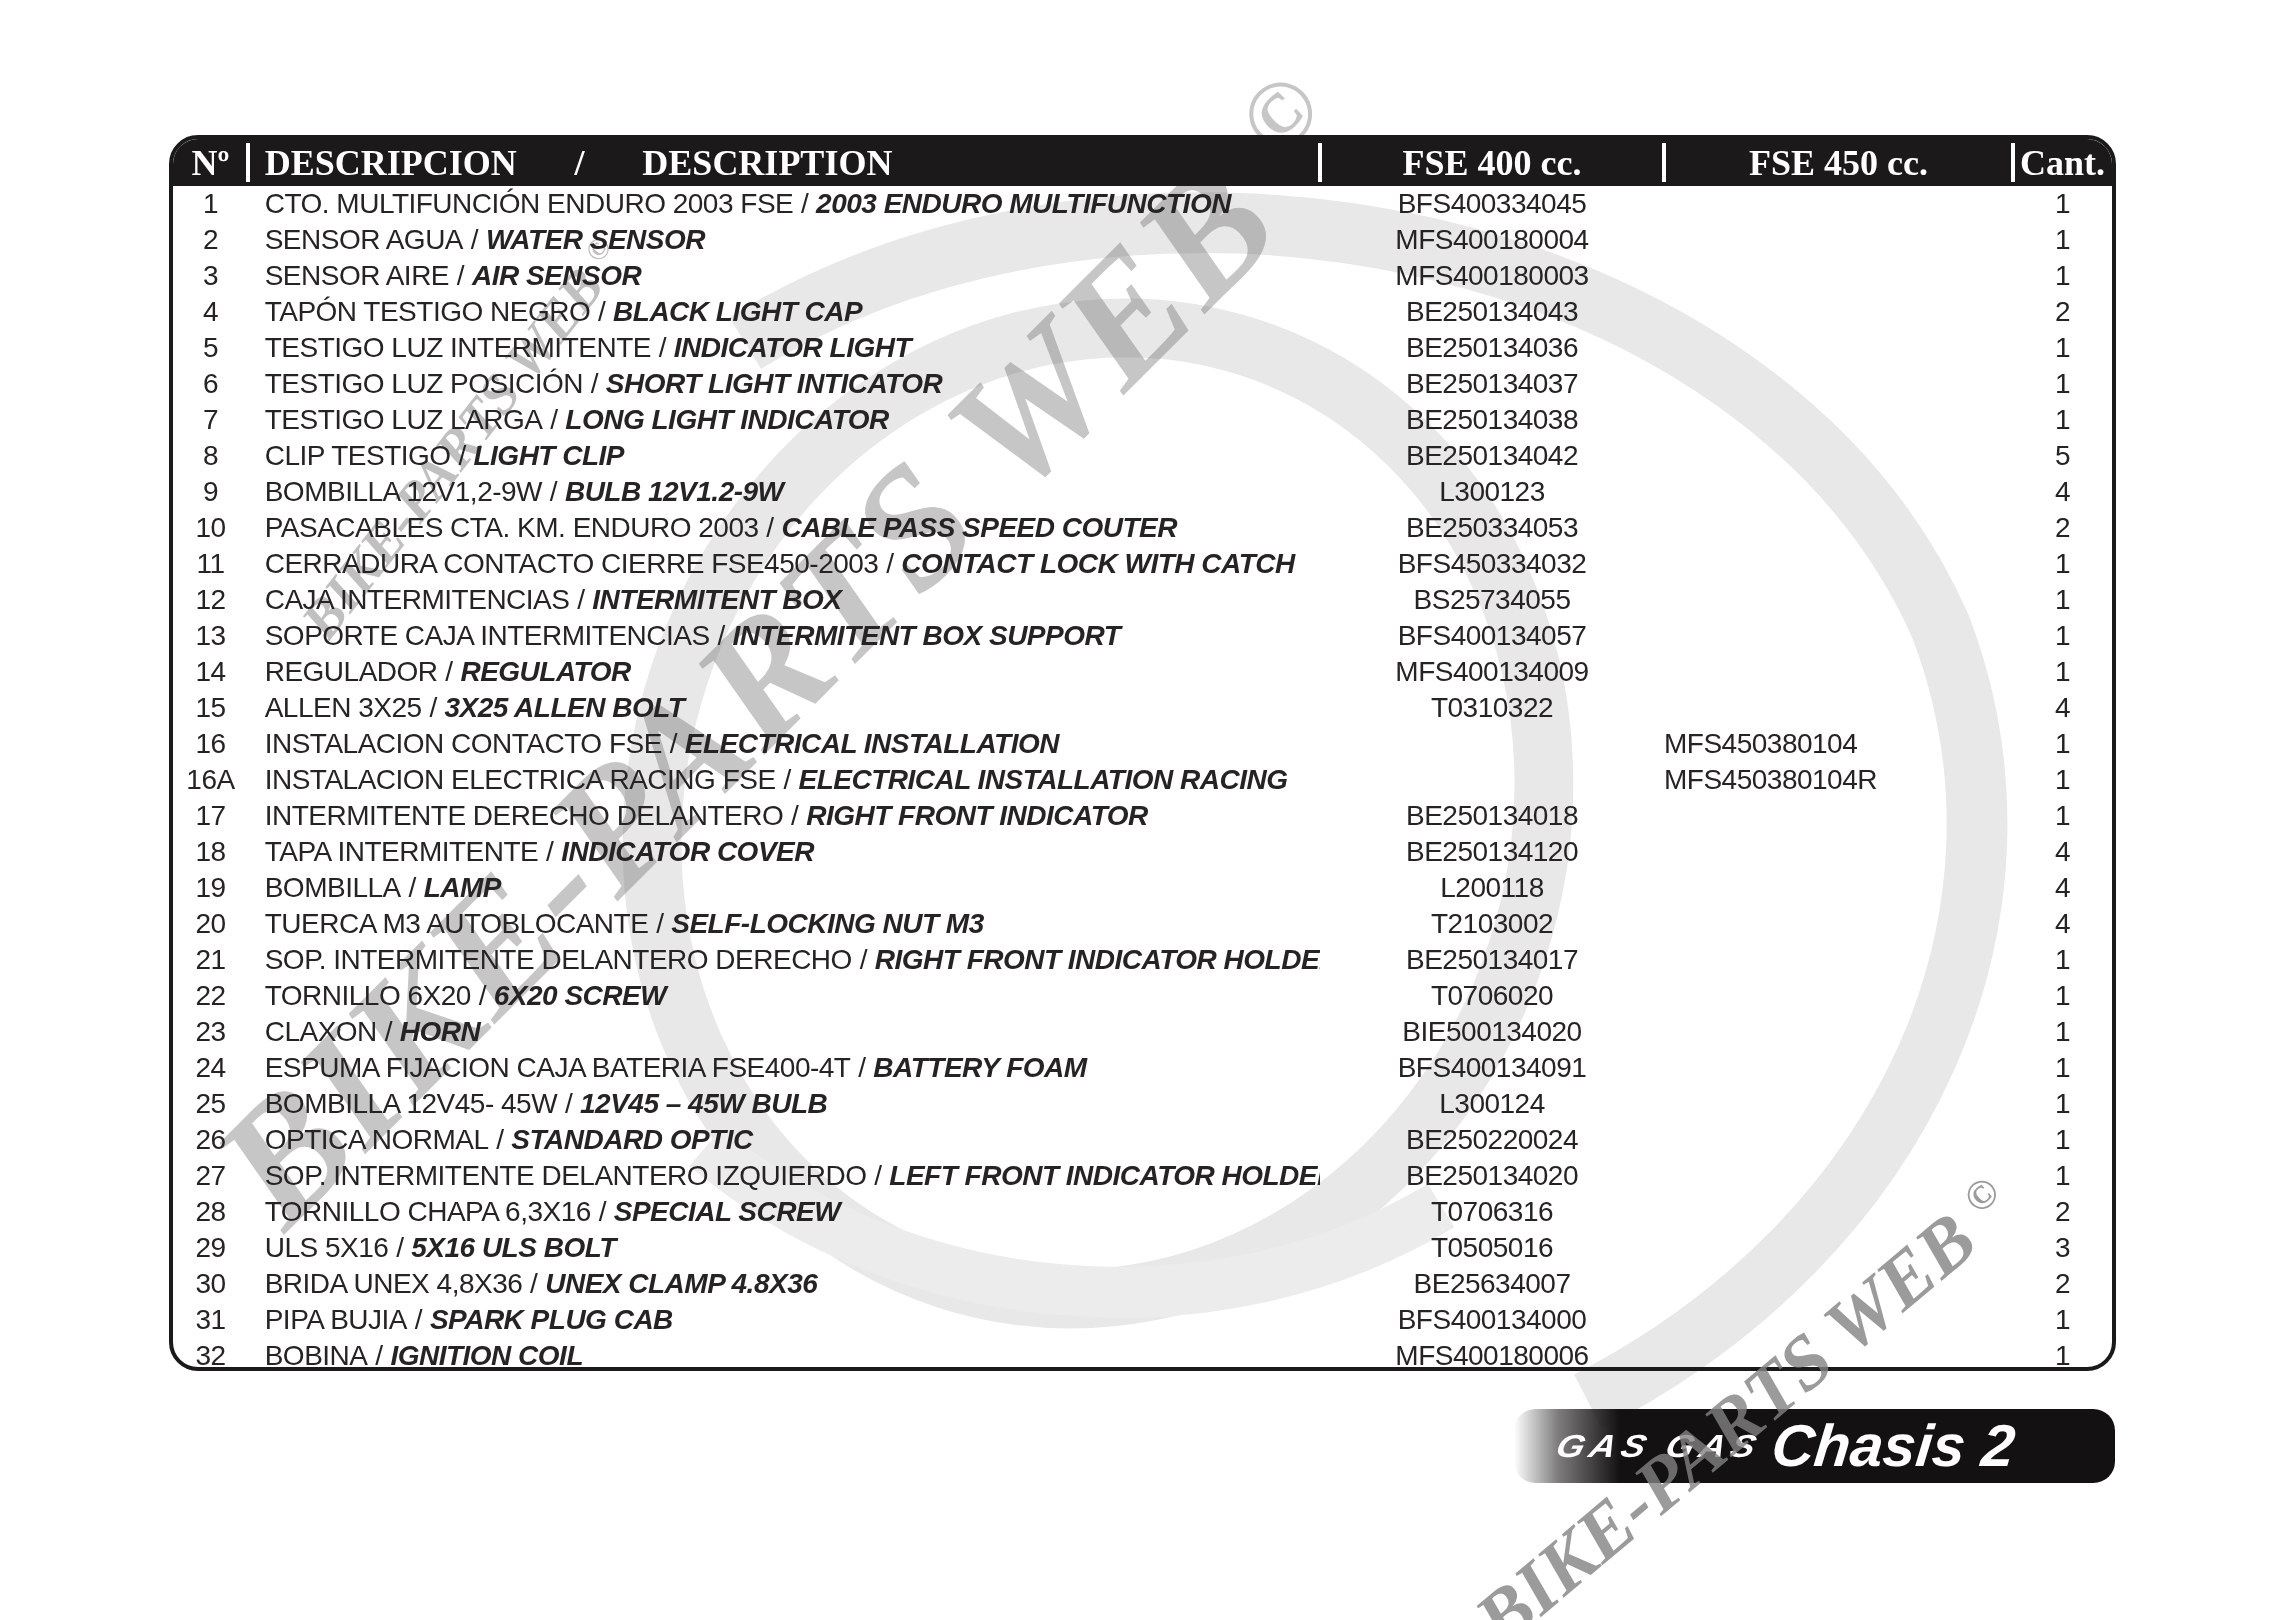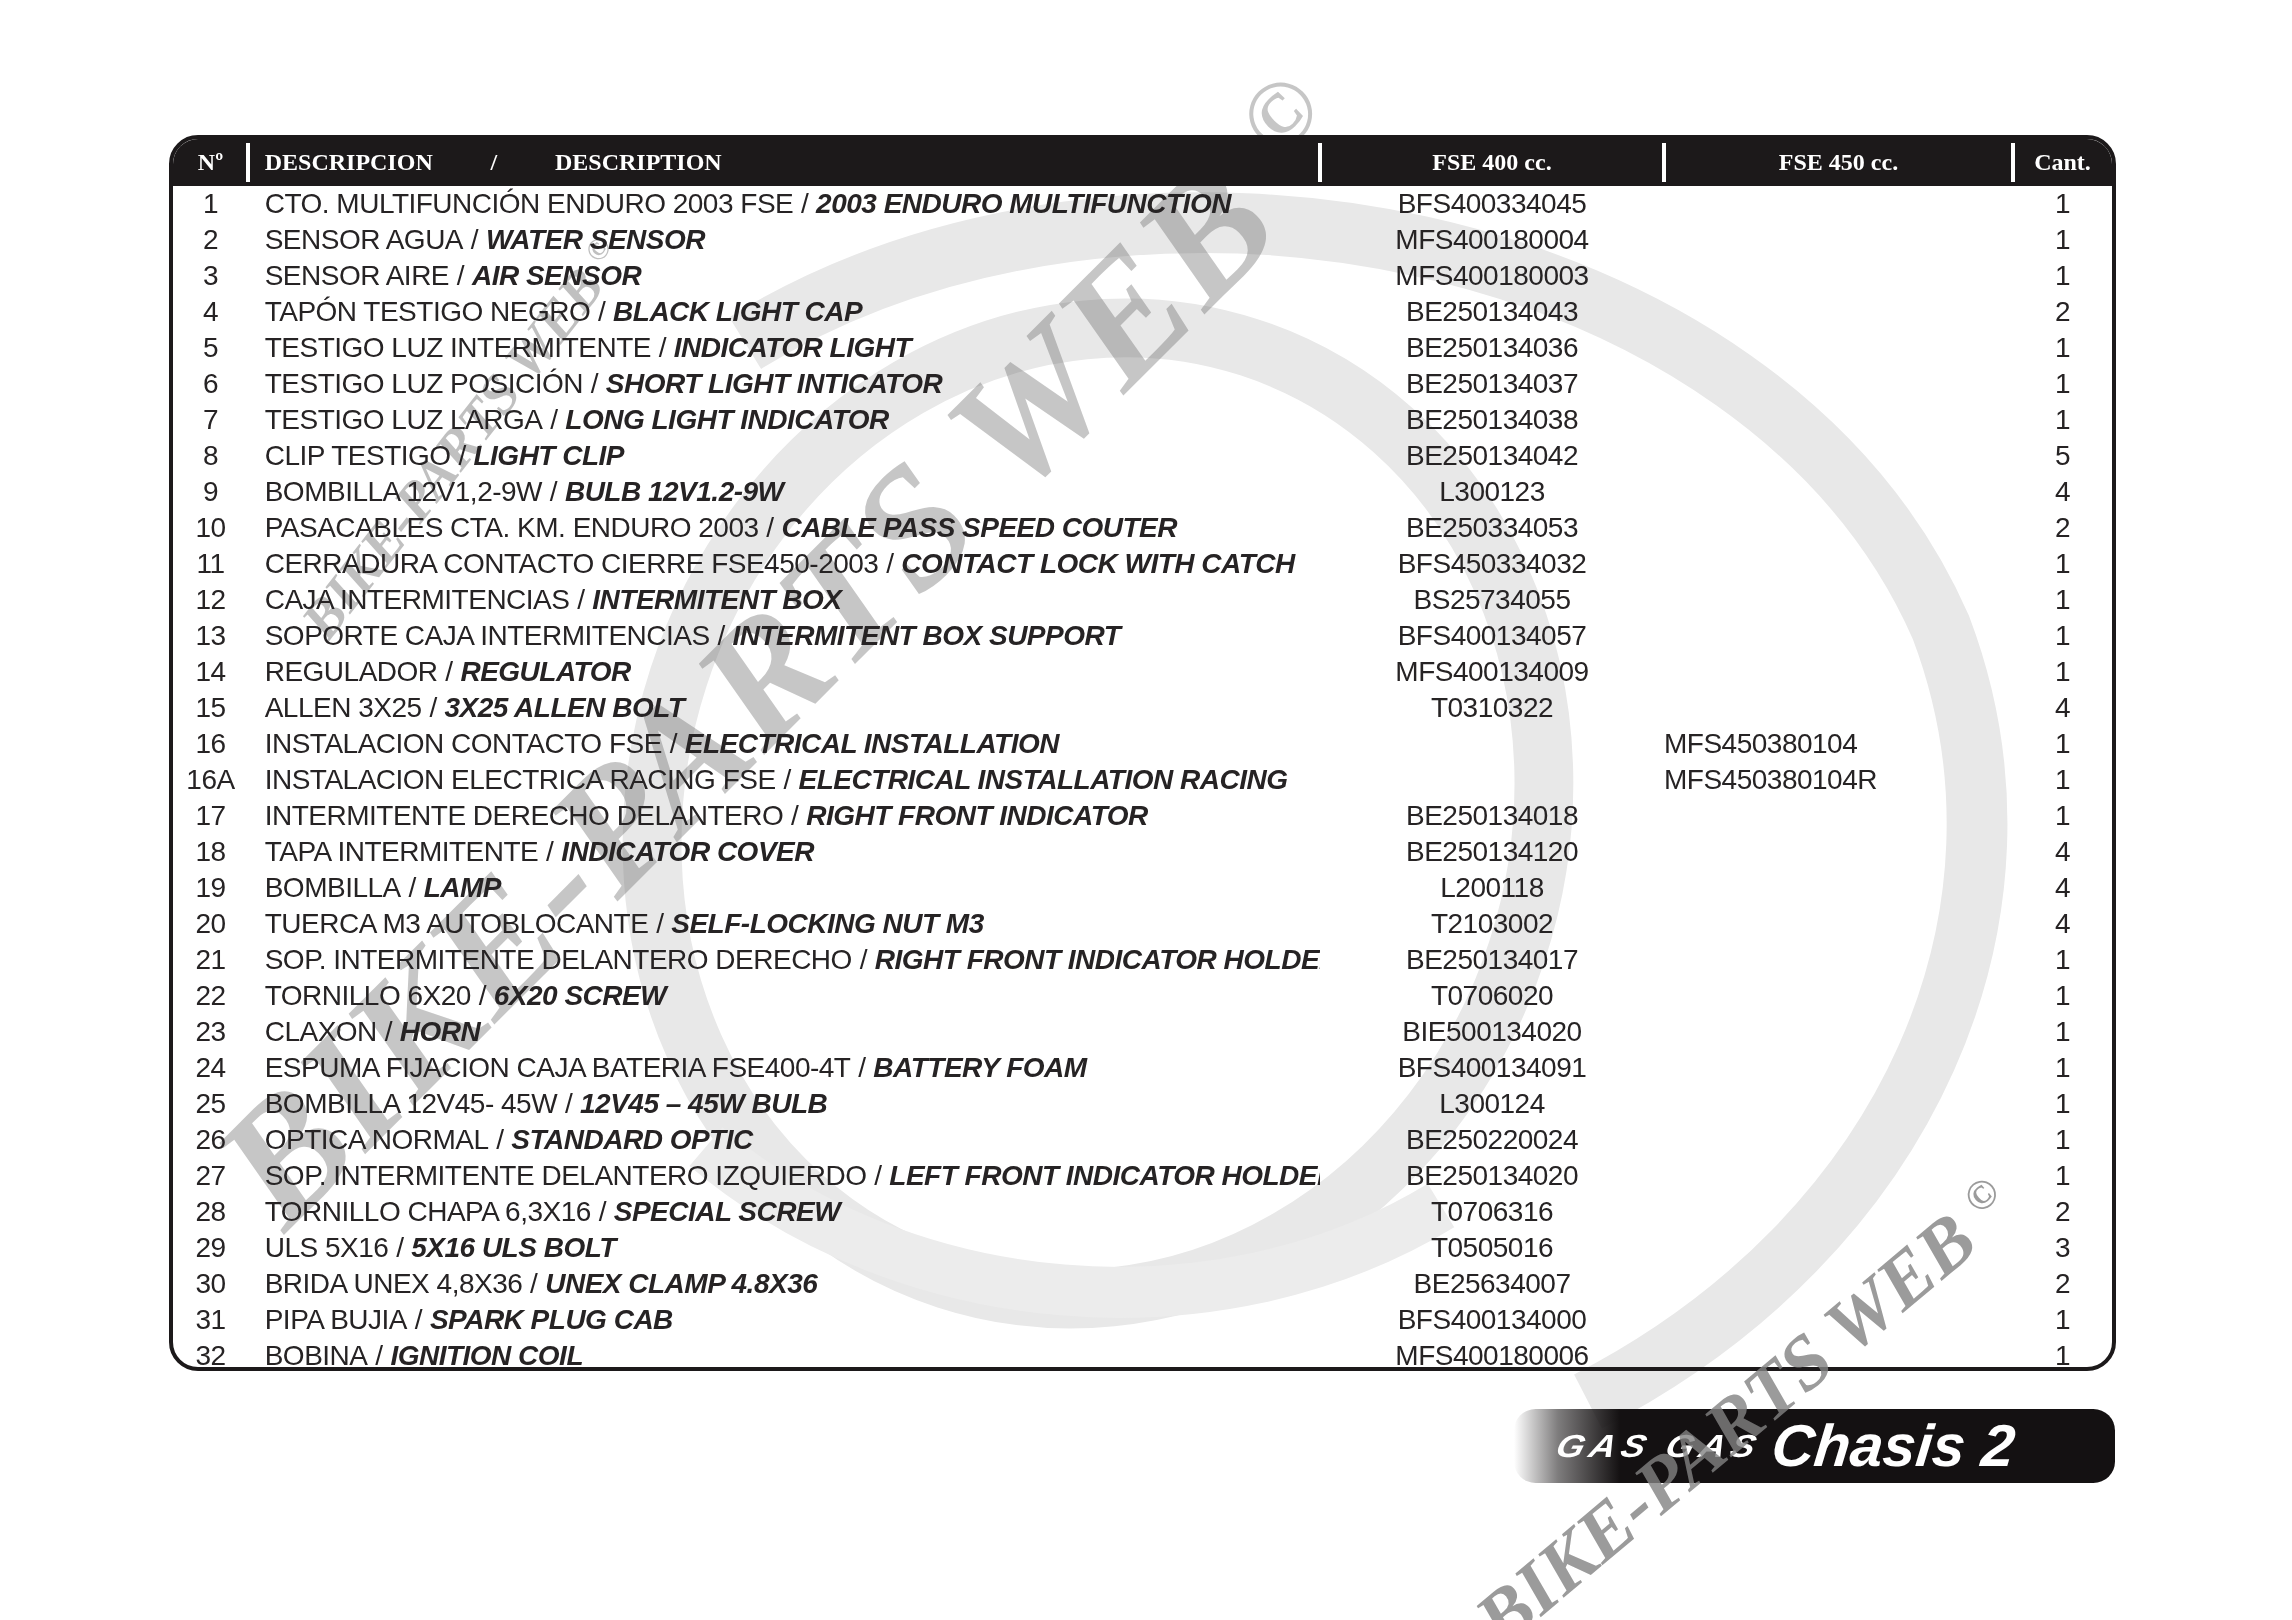--- a/index.html
+++ b/index.html
@@ -18,21 +18,21 @@
             color:rgba(105,105,105,0.42);transform:rotate(-52deg);z-index:1;}
   .wm-br{left:1514px;top:1576px;font-size:76px;
          color:rgba(130,130,130,0.8);transform:rotate(-40deg);z-index:5;}
   .wm .cr{font-size:55%;vertical-align:super;}
 
   
   .parts-table{position:absolute;left:169px;top:135px;width:1947px;height:1236px;
                box-sizing:border-box;border:4.9px solid #1c191a;border-radius:29px;
                overflow:hidden;z-index:2;background:transparent;}
   .thead{display:flex;height:47px;background:#1c191a;color:#fff;
-         font-family:"Liberation Serif",serif;font-weight:bold;font-size:24px;}
+         font-family:"Liberation Serif",serif;font-weight:bold;font-size:36px;}
   .th{position:relative;height:100%;display:flex;align-items:center;justify-content:center;
       white-space:nowrap;}
   .th.left{justify-content:flex-start;padding-left:16.7px;box-sizing:border-box;gap:48px;}
   .vline::before{content:"";position:absolute;left:-2px;top:3.9px;bottom:3.9px;width:3.9px;background:#fff;}
   .hslash{margin:0 9.8px;}
   .hdr-en{}
 
   .w-num{width:75px;}
   .w-desc{flex:1;min-width:0;}
   .w-400{width:344px;}

